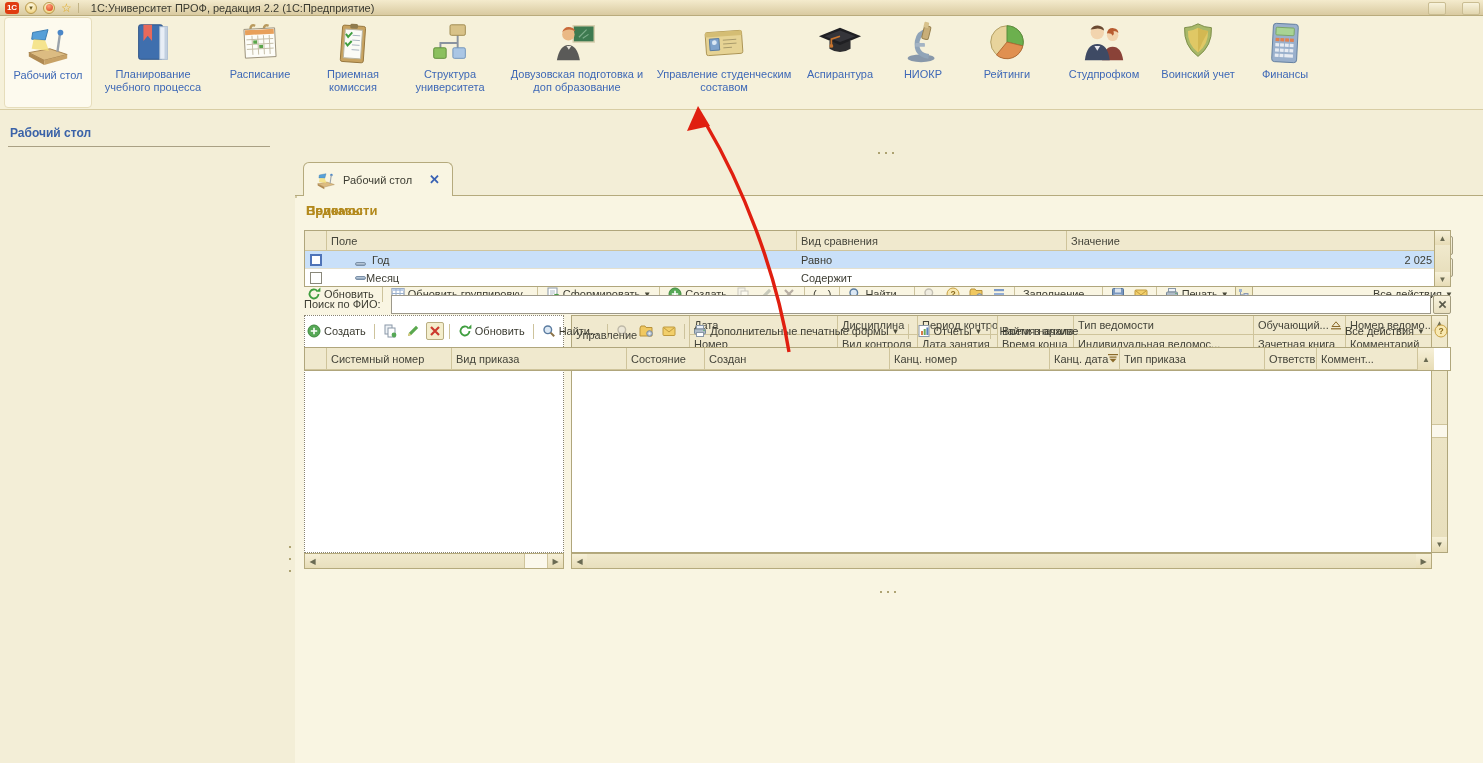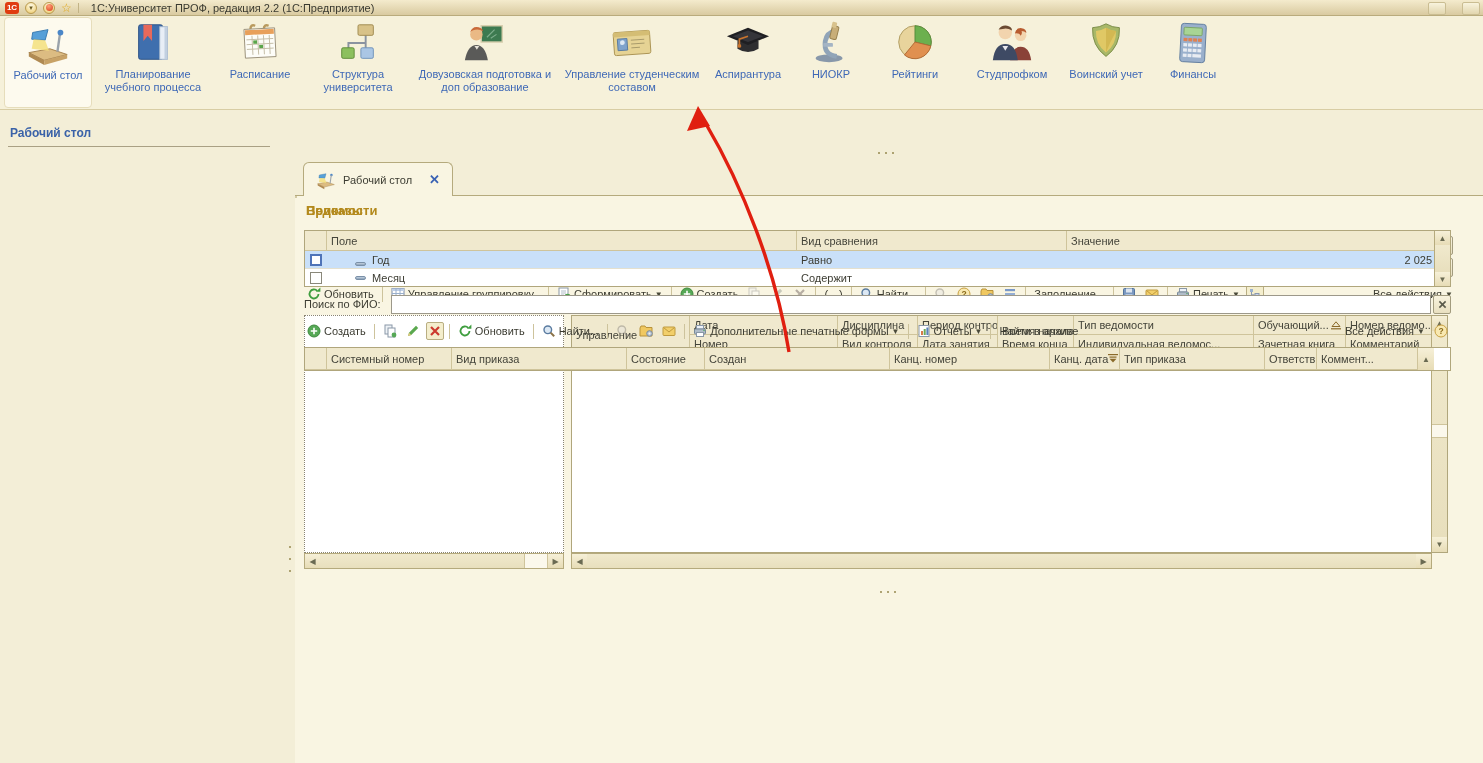--- a/index.html
+++ b/index.html
@@ -127,20 +127,32 @@
         <rect x="8" y="9" width="32" height="30" fill="#fdfdf8" stroke="#9a917a"></rect>
         <rect x="9" y="10" width="30" height="5" fill="#e8a05a"></rect>
         <path d="M10 20h28M10 25h28M10 30h28M16 16v20M22 16v20M28 16v20M34 16v20" stroke="#c4bea6" fill="none"></path>
         <rect x="17" y="21" width="4" height="3.5" fill="#5aa54a"></rect>
         <rect x="23" y="26" width="4" height="3.5" fill="#5aa54a"></rect>
       </g>
     </svg>
     <div class="nav-label">Расписание</div>
   </div>
 
+  <div class="nav-item" style="width:90px">
+    <svg class="nav-ic" viewBox="0 0 48 48">
+      <g transform="rotate(4 24 24)">
+        <rect x="12" y="6" width="24" height="38" rx="2" fill="#c8a360" stroke="#96763e"></rect>
+        <rect x="15" y="10" width="18" height="30" fill="#fbfbf6" stroke="#b9b4a0"></rect>
+        <path d="M23 16h8M23 21h8M23 26h8M23 31h8" stroke="#a8b4c0" fill="none"></path>
+        <path d="M16 15 l2.5 3 4 -5 M16 24 l2.5 3 4 -5" stroke="#3f9e3f" stroke-width="2" fill="none"></path>
+        <rect x="20" y="4" width="8" height="5" rx="1.5" fill="#8f7b4e"></rect>
+      </g>
+    </svg>
+    <div class="nav-label">Приемная комиссия</div>
+  </div>
 
   <div class="nav-item" style="width:100px">
     <svg class="nav-ic" viewBox="0 0 48 48">
       <path d="M32 16v8h-18v6 M32 24v6" stroke="#8a93a0" stroke-width="2" fill="none"></path>
       <rect x="24" y="5" width="16" height="11" rx="1.5" fill="#d8c288" stroke="#a08b50"></rect>
       <rect x="7" y="29" width="13" height="11" rx="1.5" fill="#8cc05e" stroke="#5f8c3a"></rect>
       <rect x="27" y="29" width="13" height="11" rx="1.5" fill="#aac6e4" stroke="#7193ba"></rect>
     </svg>
     <div class="nav-label">Структура университета</div>
   </div>
@@ -318,21 +330,21 @@
             </svg>
           <span>Обновить</span>
         </div>
         <div class="tsep"></div>
         <div class="tbtn">
           <svg class="ti" viewBox="0 0 14 14">
               <rect x="1" y="1.5" width="12" height="11" fill="#fff" stroke="#7a8aa8"></rect>
               <rect x="1" y="1.5" width="12" height="2.5" fill="#c0d0e8"></rect>
               <path d="M1 6.5h12M1 9.5h12M5 1.5v11M9 1.5v11" stroke="#9ab0cc" fill="none"></path>
             </svg>
-          <span>Управление группировку</span>
+          <span>Обновить группировку</span>
         </div>
         <div class="tsep" style="margin-left:8px"></div>
         <div class="tbtn">
           <svg class="ti" viewBox="0 0 14 14">
               <rect x="2" y="1" width="9" height="12" fill="#fff" stroke="#8a98a8"></rect>
               <path d="M4 4h5M4 6h5M4 8h3" stroke="#b0bcc8" fill="none"></path>
               <circle cx="10.5" cy="10" r="3.2" fill="#4aa04a"></circle>
               <path d="M10.5 8.3v3.4M8.8 10h3.4" stroke="#fff" stroke-width="1.2"></path>
             </svg>
           <span>Сформировать</span>
@@ -563,21 +575,21 @@
               <div class="dash-ic"></div>
               <span>Год</span>
             </div>
             <div style="width:270px;padding-left:4px;box-sizing:border-box">Равно</div>
             <div style="width:367px;text-align:right;padding-right:2px;box-sizing:border-box">2 025</div>
           </div>
           <div style="display:flex;height:17px;align-items:center;border-top:1px solid #e4e0ce">
             <div style="width:22px;display:flex;justify-content:center">
                 <div class="chk" style="border:1px solid #8a887a"></div>
               </div>
-            <div style="width:470px;display:flex;align-items:center;gap:6px;padding-left:28px;box-sizing:border-box">
+            <div style="width:470px;display:flex;align-items:center;padding-left:28px;box-sizing:border-box">
               <div class="dash-ic"></div>
               <span>Месяц</span>
             </div>
             <div style="width:270px;padding-left:4px;box-sizing:border-box">Содержит</div>
             <div style="width:367px;text-align:right;padding-right:6px;box-sizing:border-box"></div>
           </div>
         </div>
         <div class="scroll" style="width:16px;flex-direction:column;border:none;border-left:1px solid #b5aa7d">
           <div class="sbtn" style="width:auto;height:14px">▲</div>
           <div class="strack"></div>

